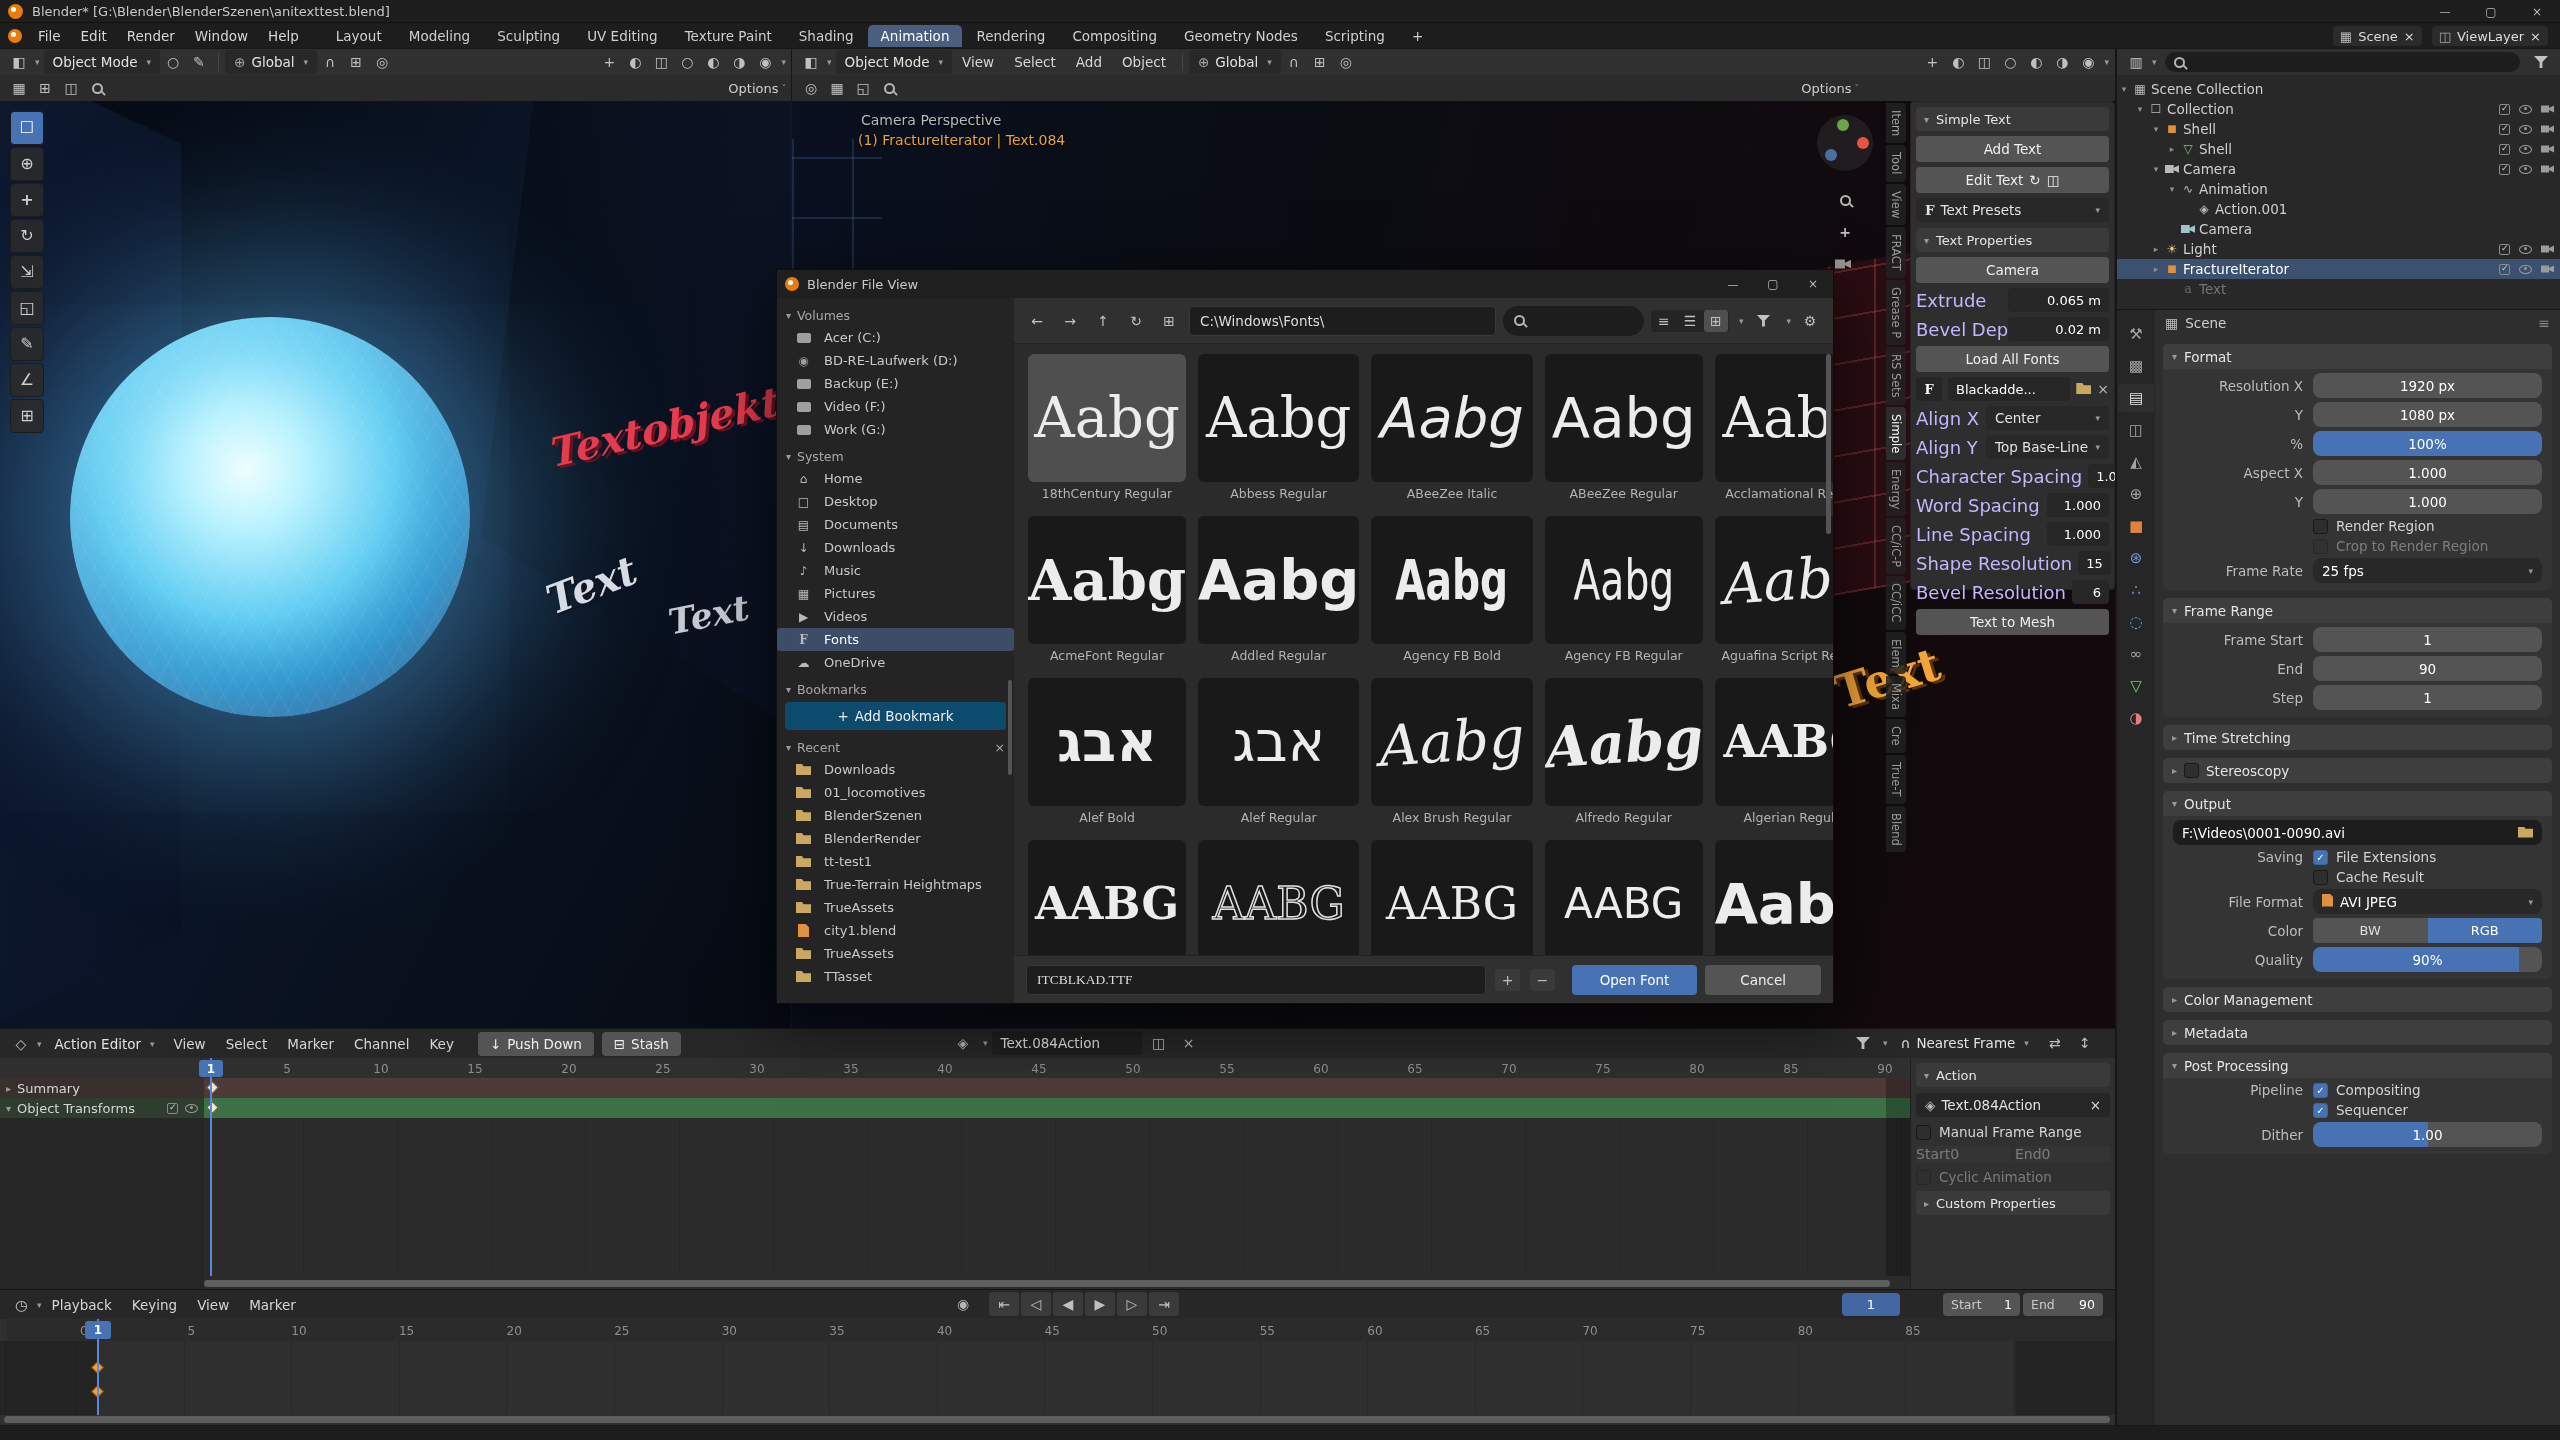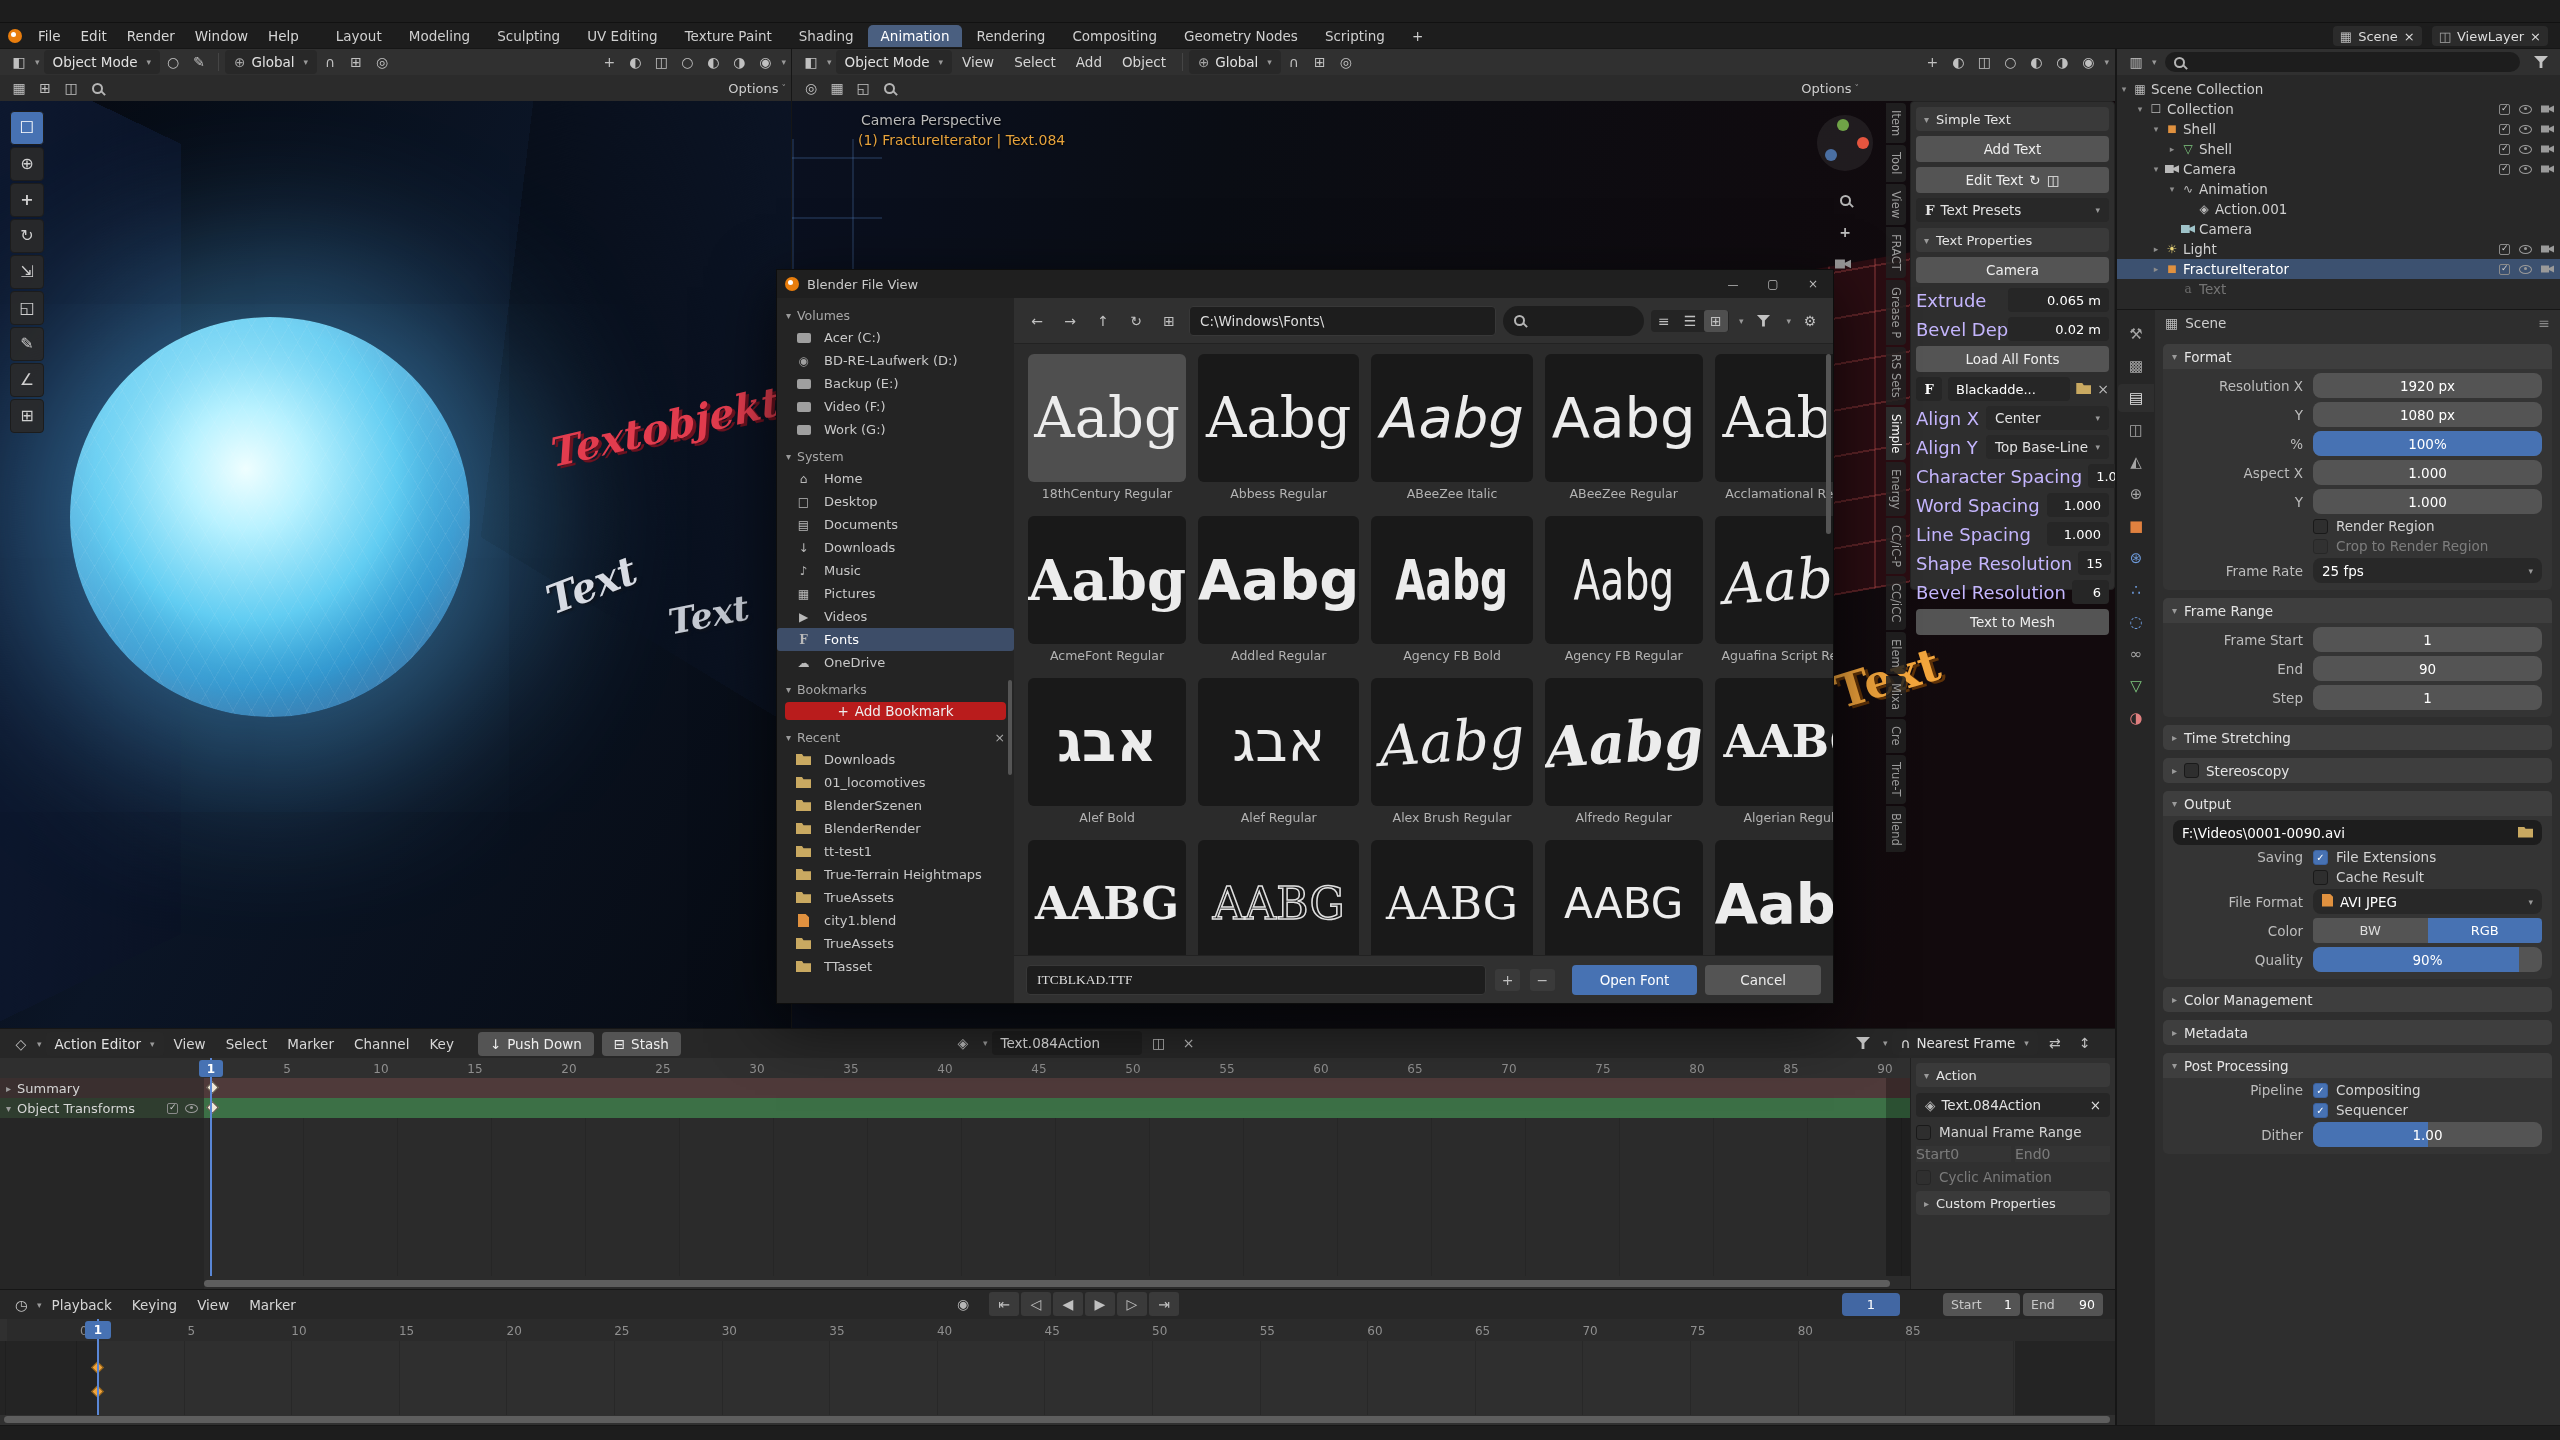--- a/index.html
+++ b/index.html
@@ -205,20 +205,29 @@
 .fprev[data-style="caps-serif2"]{font-family:"DejaVu Serif",serif;font-size:44px}
 .fprev[data-style="caps-outline"]{font-family:"DejaVu Serif",serif;font-size:44px;color:transparent;-webkit-text-stroke:1.5px #e0e0e0}
 .fprev[data-style="caps-sans"]{font-size:42px}
 input.txt{background:#1d1d1d;border:1px solid #383838;border-radius:4px;height:30px;color:#ddd;font-size:13.5px;padding:0 10px;font-family:inherit;outline:none}
 </style>
 </head>
 <body>
 
 <div id="root">
 
+  <div id="titlebar" class="abs">
+    <span class="blogo" style="margin-left:8px"></span>
+    <span style="margin-left:9px;font-size:13px;color:#c9c9c9">Blender* [G:\Blender\BlenderSzenen\anitexttest.blend]</span>
+    <span style="margin-left:auto" class="flex">
+      <span class="winbtn" data-icon="minimize"></span>
+      <span class="winbtn" data-icon="maximize"></span>
+      <span class="winbtn" data-icon="close-x"></span>
+    </span>
+  </div>
 
   <div id="menubar" class="abs">
     <span class="blogo" style="margin:0 6px 0 8px;width:14px;height:14px"></span>
     <div class="flex">
 
     <span class="menu">File</span>
         <span class="menu">Edit</span>
         <span class="menu">Render</span>
         <span class="menu">Window</span>
         <span class="menu">Help</span>
@@ -1051,21 +1060,21 @@
           </div>
           <div class="sitem">
             <span data-icon="cloud"></span>
             <span>OneDrive</span>
           </div>
         </div>
       <div class="dlg-side-h">
           <span class="tri">▾</span>
           <span>Bookmarks</span>
         </div>
-      <div style="padding:2px 8px"><span class="btn" style="width:100%;height:18px;background:#b91c1c">
+      <div style="padding:2px 8px"><span class="btn" style="width:100%;height:28px;background:#0c4a6e">
             <span data-icon="plus"></span>
             <span>Add Bookmark</span>
           </span></div>
       <div class="dlg-side-h">
           <span class="tri">▾</span>
           <span>Recent</span>
           <span style="margin-left:auto" data-icon="close-x"></span>
         </div>
       <div>
 

